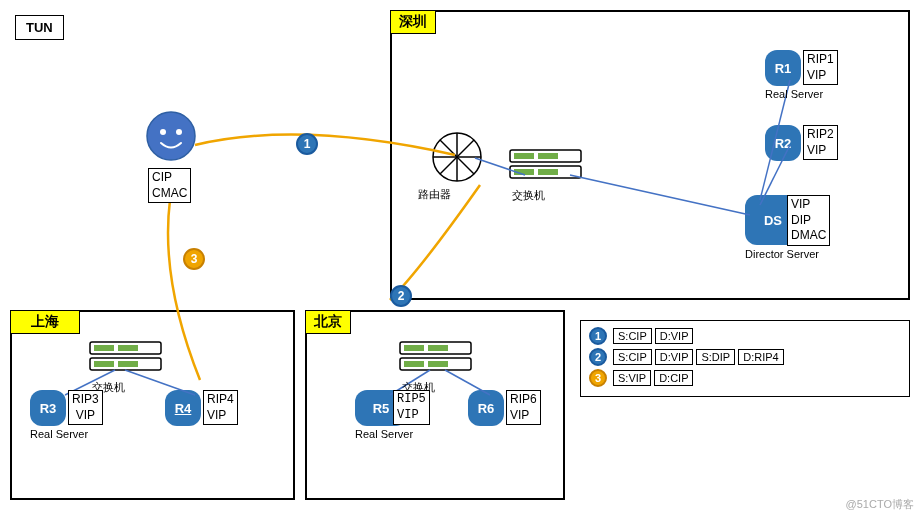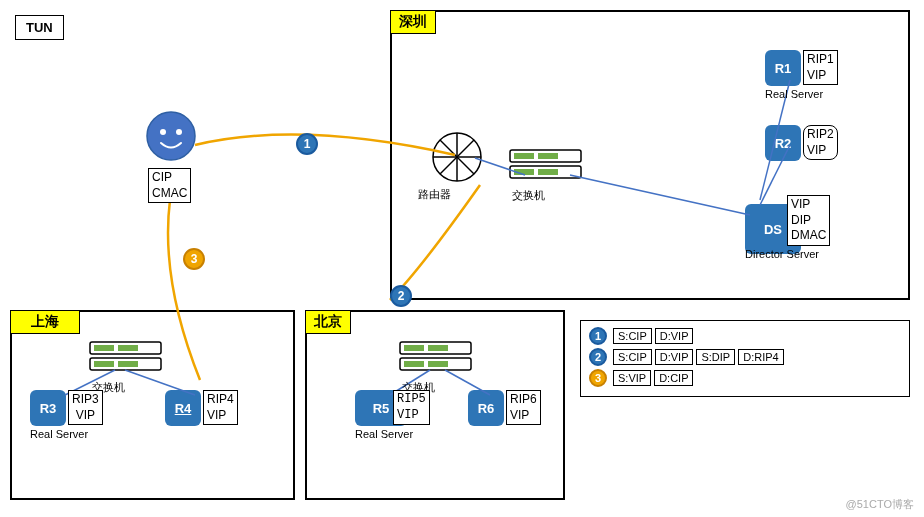--- a/index.html
+++ b/index.html
@@ -91,21 +91,21 @@
     
     .server-box {
       position: absolute;
       background: #2e75b6;
       color: #fff;
       font-weight: bold;
       font-size: 13px;
       display: flex;
       align-items: center;
       justify-content: center;
-      border-radius: 6px;
+      border-radius: 12px;
     }
 
     
     .info-label {
       position: absolute;
       border: 1px solid #000;
       background: #fff;
       font-size: 12px;
       padding: 1px 3px;
       line-height: 1.3;
@@ -277,23 +277,23 @@
 </div>
 <div style="position:absolute; left:512px; top:188px; font-size:11px; z-index:10;">
   <span>交换机</span>
 </div>
 
 <div class="server-box" style="left:765px; top:50px; width:36px; height:36px;">R1</div>
 <div class="info-label" style="left:803px; top:50px; z-index:10;">RIP1<br>VIP</div>
 <div style="position:absolute; left:765px; top:88px; font-size:11px; z-index:10;">Real Server</div>
 
 <div class="server-box" style="left:765px; top:125px; width:36px; height:36px;">R2</div>
-<div class="info-label" style="left:803px; top:125px; z-index:10;border-radius:8px;">RIP2<br>VIP</div>
-
-<div class="server-box" style="left:745px; top:195px; width:56px; height:50px;margin-top:9px;">DS</div>
+<div class="info-label" style="left:803px; top:125px; z-index:10;">RIP2<br>VIP</div>
+
+<div class="server-box" style="left:745px; top:195px; width:56px; height:50px;">DS</div>
 <div class="info-label" style="left:787px; top:195px; z-index:10;">VIP<br>DIP<br>DMAC</div>
 <div style="position:absolute; left:745px; top:248px; font-size:11px; z-index:10;">Director Server</div>
 
 <div style="position:absolute; left:88px; top:340px;">
   <svg width="75" height="38" xmlns="http://www.w3.org/2000/svg">
     <rect x="2" y="2" width="71" height="12" fill="#fff" stroke="#000" stroke-width="1.5" rx="2"></rect>
     <rect x="2" y="18" width="71" height="12" fill="#fff" stroke="#000" stroke-width="1.5" rx="2"></rect>
     <rect x="6" y="5" width="20" height="6" fill="#70ad47"></rect>
     <rect x="30" y="5" width="20" height="6" fill="#70ad47"></rect>
     <rect x="6" y="21" width="20" height="6" fill="#70ad47"></rect>

